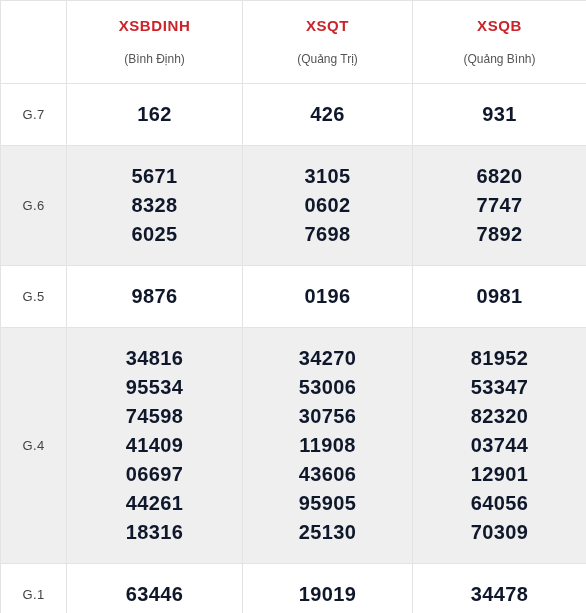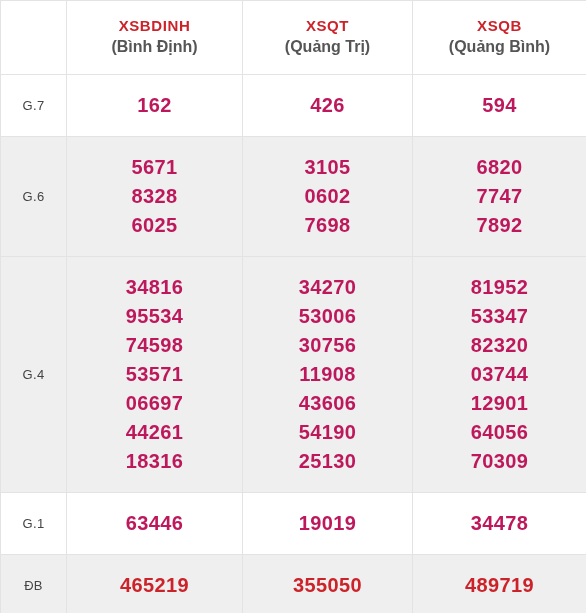--- a/index.html
+++ b/index.html
@@ -39,43 +39,43 @@
     display: block;
     color: #cc2229;
     font-weight: bold;
     font-size: 15px;
     letter-spacing: 0.6px;
     line-height: 1.25;
   }
   .hdr-name {
     display: block;
     color: #555555;
-    font-size: 16px;
-    font-weight: bold;
+    font-size: 12px;
+    font-weight: normal;
     line-height: 1.3;
-    margin-top: 1px;
+    margin-top: 16px;
   }
 
   
   tr.shaded td { background: #efefef; }
   tr.plain  td { background: #ffffff; }
 
   
   .lbl {
     color: #444444;
     font-size: 13px;
     font-weight: normal;
     letter-spacing: 0.3px;
   }
 
   
   .nums {
     font-size: 20px;
     font-weight: bold;
-    color: #be185d;
+    color: #0f172a;
     line-height: 29px;
     letter-spacing: 0.4px;
   }
   .nums .n { display: block; }
 
   .nums.red { color: #cc2229; }
   .nums.big { font-size: 24px; }
 
   
   .r-g8 { height: 48px; }
@@ -123,59 +123,71 @@
   <tbody id="table-body">
       <tr class="plain r-g7">
         <td class="lbl">G.7</td>
         <td class="nums">
           <span class="n">162</span>
         </td>
         <td class="nums">
           <span class="n">426</span>
         </td>
         <td class="nums">
-          <span class="n">594</span>
+          <span class="n">931</span>
         </td>
       </tr>
       <tr class="shaded r-g6">
         <td class="lbl">G.6</td>
         <td class="nums">
           <span class="n">5671</span>
           <span class="n">8328</span>
           <span class="n">6025</span>
         </td>
         <td class="nums">
           <span class="n">3105</span>
           <span class="n">0602</span>
           <span class="n">7698</span>
         </td>
         <td class="nums">
           <span class="n">6820</span>
           <span class="n">7747</span>
           <span class="n">7892</span>
         </td>
       </tr>
+      <tr class="plain r-g5">
+        <td class="lbl">G.5</td>
+        <td class="nums">
+          <span class="n">9876</span>
+        </td>
+        <td class="nums">
+          <span class="n">0196</span>
+        </td>
+        <td class="nums">
+          <span class="n">0981</span>
+        </td>
+      </tr>
       <tr class="shaded r-g4">
         <td class="lbl">G.4</td>
         <td class="nums">
           <span class="n">34816</span>
           <span class="n">95534</span>
           <span class="n">74598</span>
-          <span class="n">53571</span>
+          <span class="n">41409</span>
           <span class="n">06697</span>
           <span class="n">44261</span>
           <span class="n">18316</span>
         </td>
         <td class="nums">
           <span class="n">34270</span>
           <span class="n">53006</span>
           <span class="n">30756</span>
           <span class="n">11908</span>
           <span class="n">43606</span>
-          <span class="n">54190</span>
+          <span class="n">95905</span>
           <span class="n">25130</span>
         </td>
         <td class="nums">
           <span class="n">81952</span>
           <span class="n">53347</span>
           <span class="n">82320</span>
           <span class="n">03744</span>
           <span class="n">12901</span>
           <span class="n">64056</span>
           <span class="n">70309</span>

